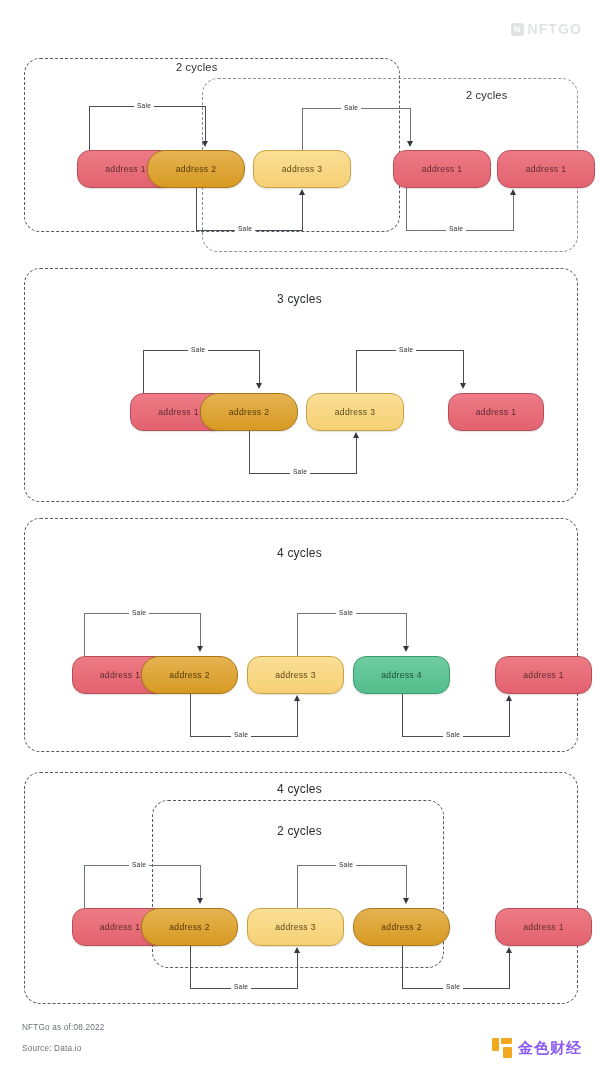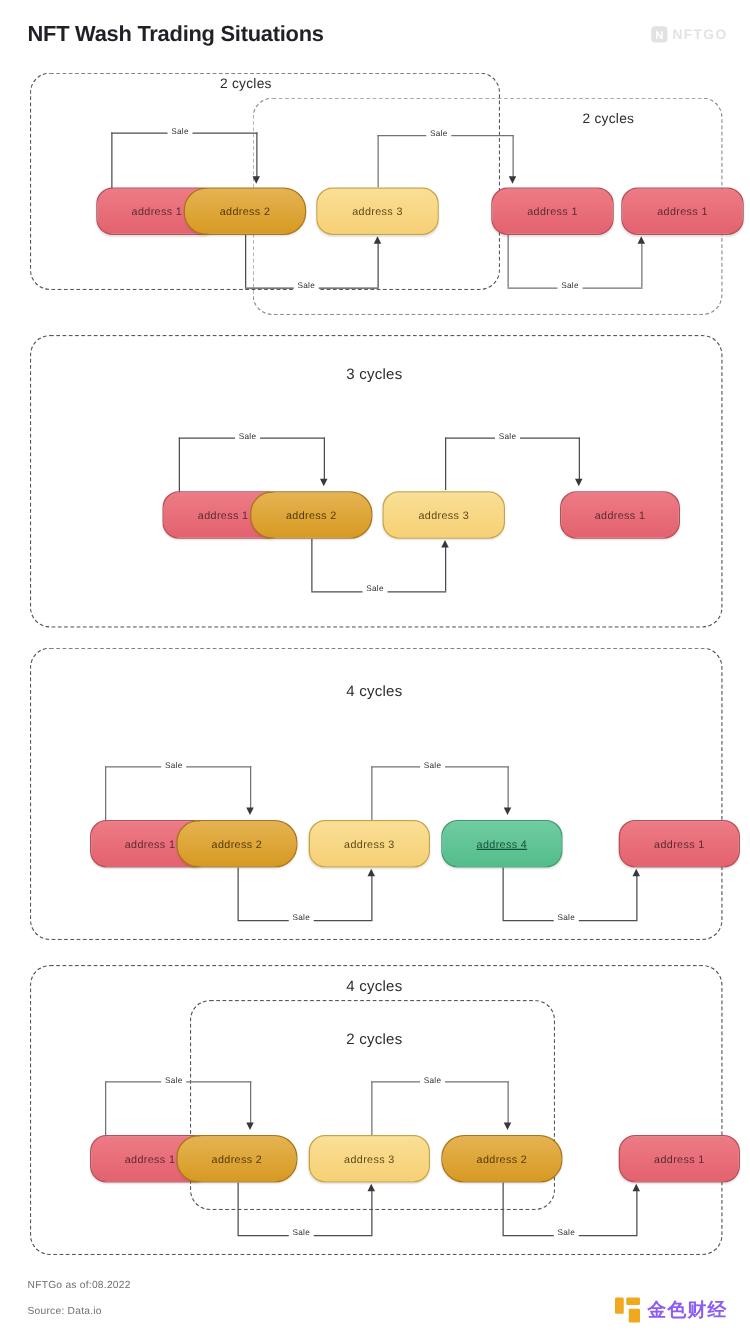--- a/index.html
+++ b/index.html
@@ -25,21 +25,21 @@
   .brand-mark {
     width: 13px; height: 13px; border-radius: 3px;
     background: #9aa0a6; position: relative;
   }
   .brand-mark::after {
     content: "N"; position: absolute; inset: 0;
     font-size: 9px; font-weight: bold; color: #fff;
     display: flex; align-items: center; justify-content: center;
   }
   .brand-text {
-    font-size: 11px; font-weight: bold; color: #9aa0a6;
+    font-size: 14px; font-weight: bold; color: #9aa0a6;
     letter-spacing: 1.1px;
   }
 
   
   .dashed {
     position: absolute;
     border: 1.4px dashed #555a60;
     border-radius: 16px;
     background: transparent;
   }
@@ -107,21 +107,20 @@
   .fb-mark i.a { left:0; top:0; width:7px; height:13px; border-radius:1px;}
   .fb-mark i.b { left:9px; top:0; width:11px; height:6px; border-radius:1px;}
   .fb-mark i.c { left:11px; top:9px; width:9px; height:11px; border-radius:1px;}
   .fb-text { font-size: 15px; font-weight: bold; color: #8b5cf6; letter-spacing: 1px; }
 </style>
 </head>
 <body>
 
 <div id="page">
 
-  <div class="title">NFT Wash Trading Situations</div>
   <div class="brand">
     <span class="brand-mark"></span>
     <span class="brand-text">NFTGO</span>
   </div>
 
   <div class="dashed" style="left:24px; top:58px; width:376px; height:174px;"></div>
   <div class="dashed light" style="left:202px; top:78px; width:376px; height:174px;"></div>
   <div class="cyc-label" style="left:176px; top:61px;">2 cycles</div>
   <div class="cyc-label" style="left:466px; top:89px;">2 cycles</div>
 
@@ -204,21 +203,21 @@
 
   <div class="v-line" style="left:402px; top:694px; height:42px;"></div>
   <div class="h-line" style="left:402px; top:736px; width:108px;"></div>
   <div class="v-line" style="left:509px; top:700px; height:36px;"></div>
   <div class="arrow-up" style="left:505.5px; top:695px;"></div>
   <div class="sale" style="left:443px; top:731px;">Sale</div>
 
   <div class="node red" style="left:36px;  top:656px; width:96px;">address 1</div>
   <div class="node gold" style="left:141px; top:656px; width:97px;">address 2</div>
   <div class="node yellow" style="left:247px; top:656px; width:97px;">address 3</div>
-  <div class="node green" style="left:353px; top:656px; width:97px;text-decoration:underline;">address 4</div>
+  <div class="node green" style="left:353px; top:656px; width:97px;">address 4</div>
   <div class="node red" style="left:459px; top:656px; width:97px;">address 1</div>
 
   <div class="dashed" style="left:24px; top:772px; width:554px; height:232px;"></div>
   <div class="dashed" style="left:152px; top:800px; width:292px; height:168px;"></div>
   <div class="cyc-label" style="left:277px; top:782px; font-size:12px;">4 cycles</div>
   <div class="cyc-label" style="left:277px; top:824px; font-size:12px;">2 cycles</div>
 
   <div class="v-line grey" style="left:84px; top:865px; height:44px;"></div>
   <div class="h-line grey" style="left:84px; top:865px; width:117px;"></div>
   <div class="v-line grey" style="left:200px; top:865px; height:34px;"></div>

